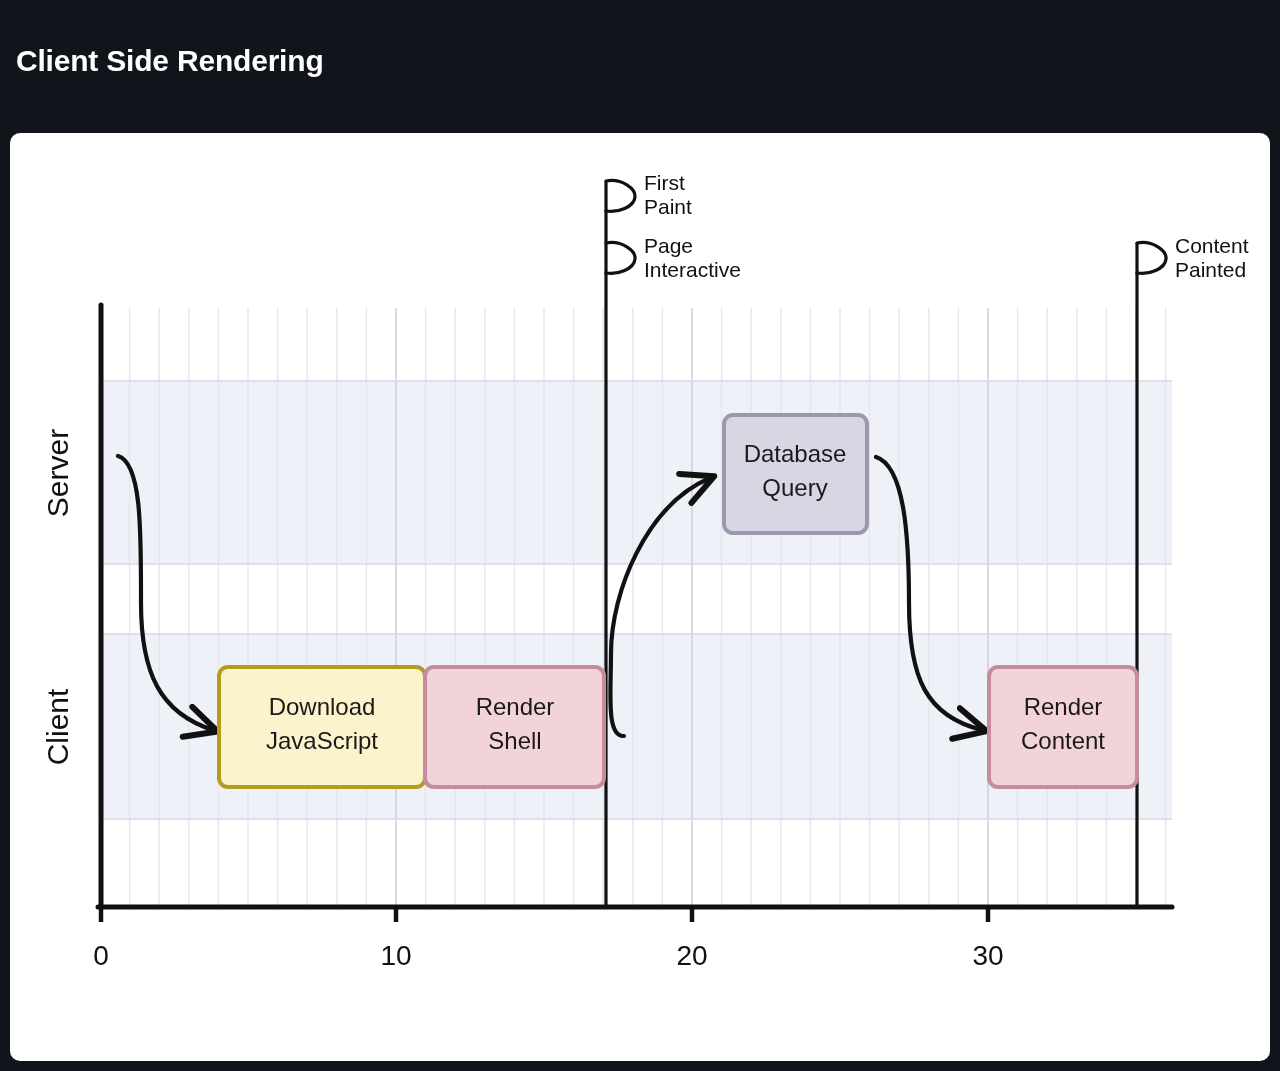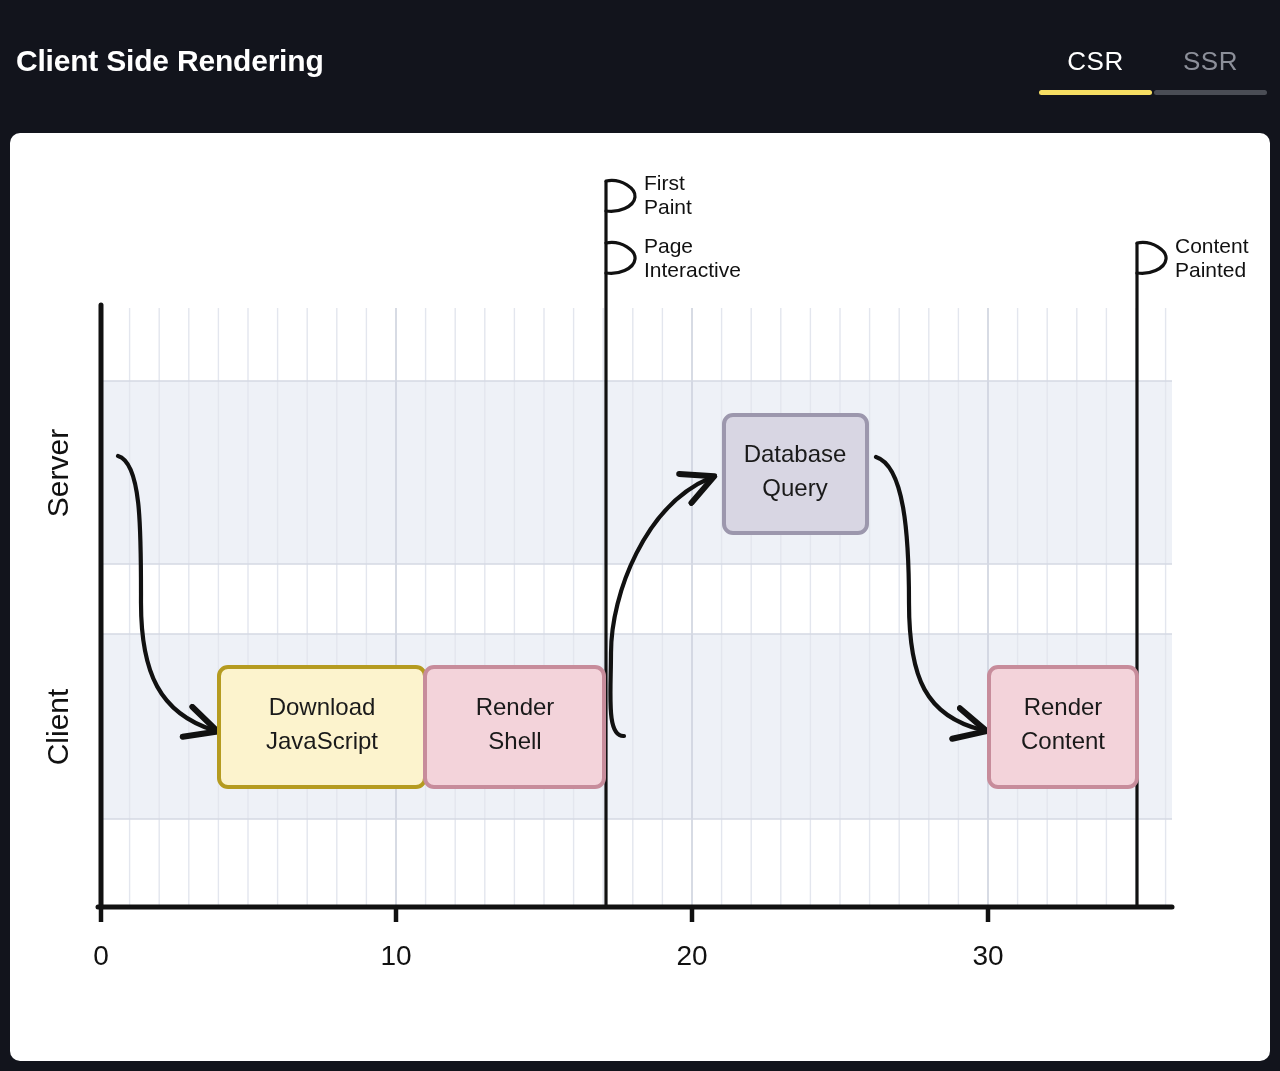--- a/index.html
+++ b/index.html
@@ -96,30 +96,20 @@
     font-size: 24px;
     fill: #1a1a1a;
   }
 </style>
 </head>
 <body>
 
 <div class="app-header">
   <div class="app-title">Client Side Rendering</div>
 
-  <div class="tabs">
-    <div class="tab active">
-      <span class="tab-label">CSR</span>
-      <span class="tab-underline"></span>
-    </div>
-    <div class="tab">
-      <span class="tab-label">SSR</span>
-      <span class="tab-underline"></span>
-    </div>
-  </div>
 </div>
 
 <div class="card">
   <svg class="chart-svg" width="1260" height="928" viewBox="0 0 1260 928">
 
     <defs>
       <marker id="ah" viewBox="0 0 12 12" refX="9.5" refY="6" markerWidth="9" markerHeight="9" orient="auto-start-reverse">
         <path d="M1,1 L11,6 L1,11" fill="none" stroke="#111111" stroke-width="1.9" stroke-linecap="round" stroke-linejoin="round"></path>
       </marker>
     </defs>

